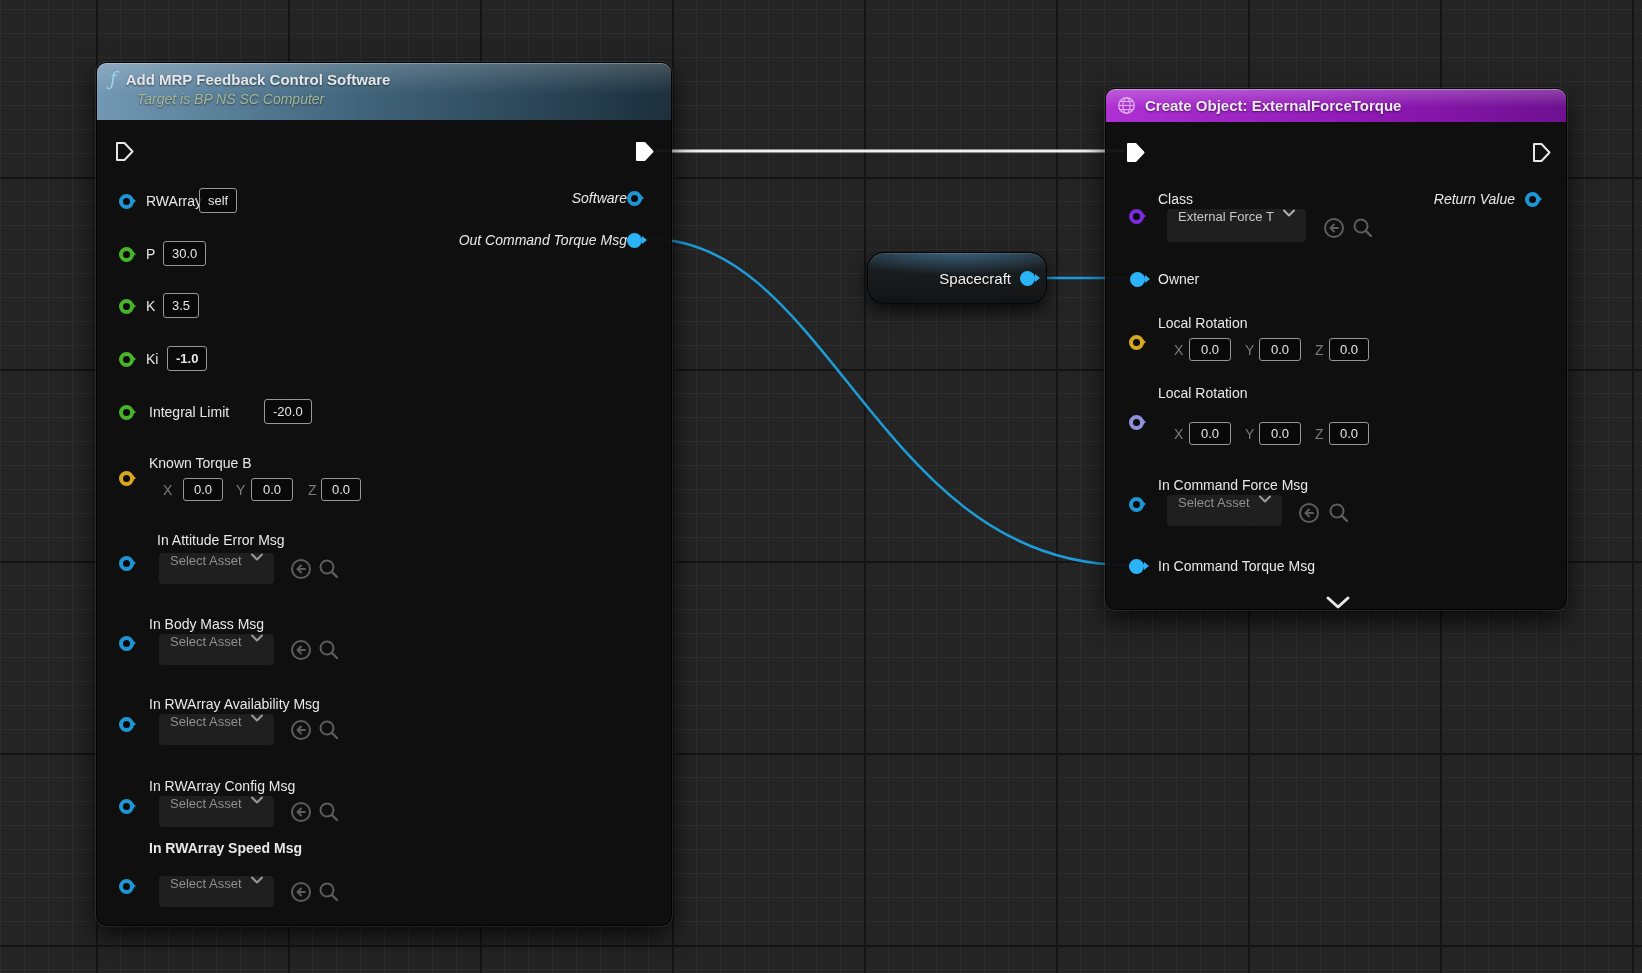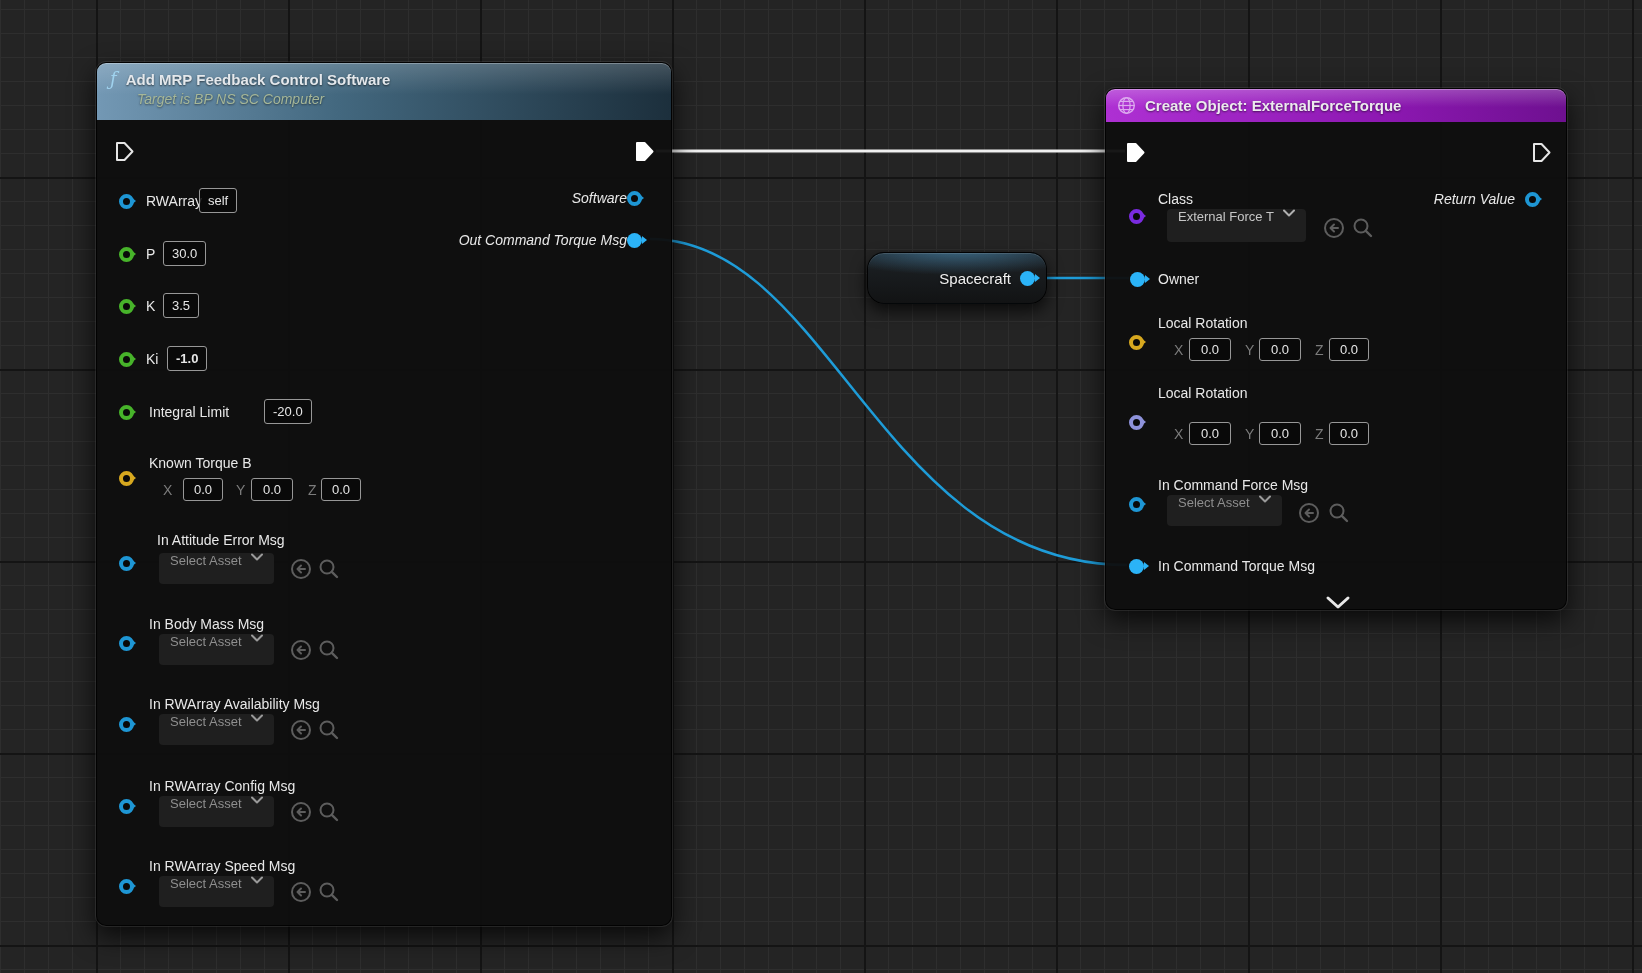--- a/index.html
+++ b/index.html
@@ -212,21 +212,21 @@
     </div>
     <svg class="iconbtn" style="left:193px;top:738px;" viewBox="0 0 22 22">
       <circle cx="11" cy="11" r="9" fill="none" stroke="#5d5d5d" stroke-width="2"></circle>
       <path d="M15 11 H8 M11 7.5 L7.5 11 L11 14.5" fill="none" stroke="#5d5d5d" stroke-width="2" stroke-linecap="round" stroke-linejoin="round"></path>
     </svg>
     <svg class="iconbtn" style="left:221px;top:738px;" viewBox="0 0 22 22">
       <circle cx="9" cy="9" r="6.5" fill="none" stroke="#5d5d5d" stroke-width="2"></circle>
       <line x1="13.8" y1="13.8" x2="19" y2="19" stroke="#5d5d5d" stroke-width="2.4" stroke-linecap="round"></line>
     </svg>
 
-    <span class="lbl" style="left:52px;top:795px;">In RWArray Speed Msg</span>
+    <span class="lbl" style="left:52px;top:777px;font-weight:bold;">In RWArray Speed Msg</span>
     <span class="pin hollow c-blue" style="left:22px;top:815.5px;"></span>
     <div class="chip" style="left:62px;top:813px;">
       <span>Select Asset</span>
       <svg width="12" height="8" viewBox="0 0 12 8">
         <polyline points="1,1.5 6,6.5 11,1.5" fill="none" stroke="#9a9a9a" stroke-width="2" stroke-linecap="round" stroke-linejoin="round"></polyline>
       </svg>
     </div>
     <svg class="iconbtn" style="left:193px;top:818px;" viewBox="0 0 22 22">
       <circle cx="11" cy="11" r="9" fill="none" stroke="#5d5d5d" stroke-width="2"></circle>
       <path d="M15 11 H8 M11 7.5 L7.5 11 L11 14.5" fill="none" stroke="#5d5d5d" stroke-width="2" stroke-linecap="round" stroke-linejoin="round"></path>

